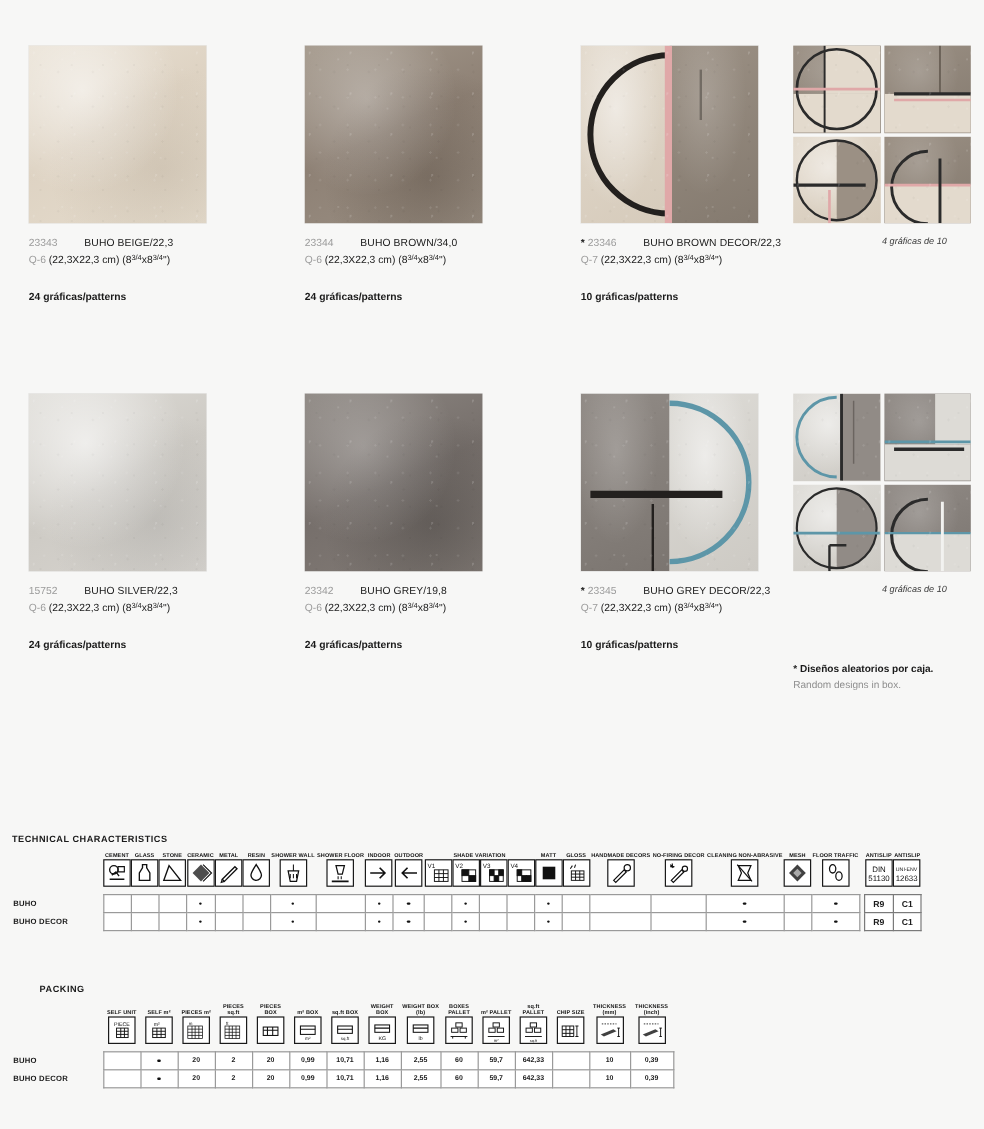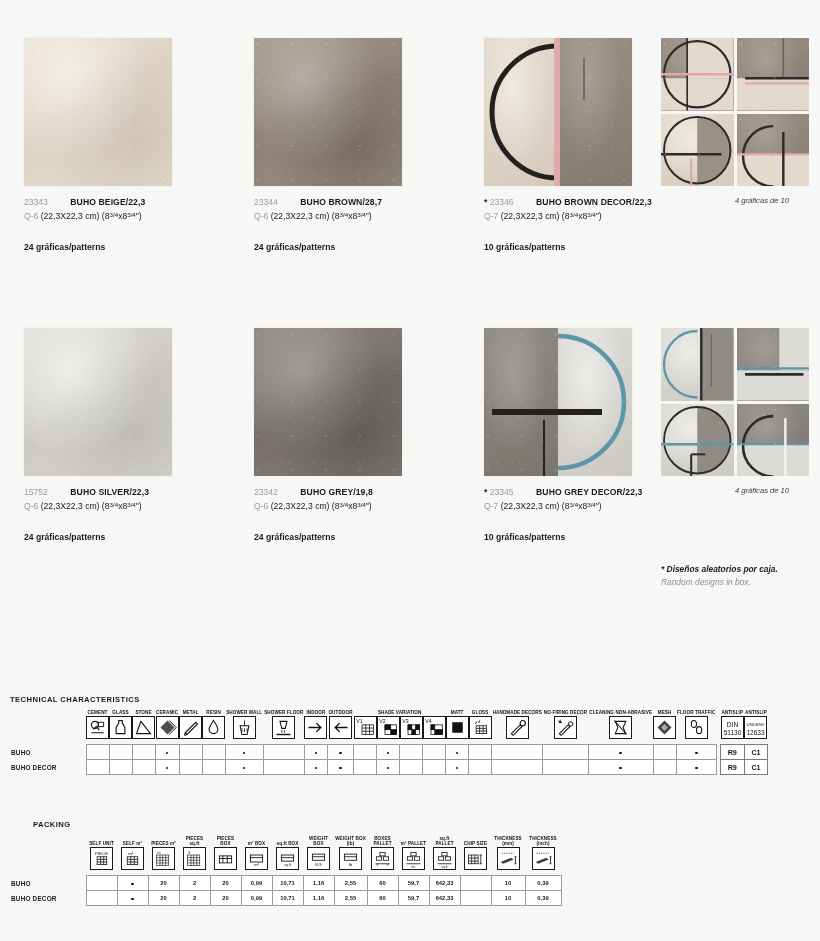--- a/index.html
+++ b/index.html
@@ -67,29 +67,29 @@
       radial-gradient(circle at 84% 76%, rgba(0,0,0,.10) 0 1px, transparent 1px),
       radial-gradient(circle at 55% 88%, rgba(255,255,255,.35) 0 1px, transparent 1px);
     background-size: 34px 34px, 26px 26px, 41px 41px, 29px 29px, 23px 23px; }
 
   .half-l, .half-r { position:absolute; top:0; bottom:0; }
   .half-l { left:0; width:50%; } .half-r { right:0; width:50%; }
 
   
   .cap { position: absolute; top: 196px; font-size: 8.6px; line-height: 1.62; white-space: nowrap; }
   .cap .code { color: #9b9b9b; }
-  .cap .name { font-weight: bold; letter-spacing: .1px; padding-left: 20px; }
+  .cap .name { font-weight: normal; letter-spacing: .1px; padding-left: 20px; }
   .cap .l2 { }
   .cap .l3 { font-weight: bold; margin-top: 17px; }
   .cap sup { font-size: 6.2px; vertical-align: .35em; }
   .star { font-weight: bold; }
   .variants { position: absolute; top: 196px; left: 735px; font-size: 7.6px;
               font-style: italic; color: #3a3a3a; white-space: nowrap; }
 
-  .footnote { position: absolute; left: 661px; top: 563px; font-size: 8.4px; line-height: 1.55; font-style: italic; }
+  .footnote { position: absolute; left: 661px; top: 551px; font-size: 8.4px; line-height: 1.55; }
   .footnote .fn1 { font-weight: bold; }
   .footnote .fn2 { color: #8e8e8e; }
 
   
   .sec-title { position: absolute; font-size: 7.6px; font-weight: bold; letter-spacing: .45px; }
   #tech-title { left: 10px; top: 695px; }
   #pack-title { left: 10px; top: 820px; padding-left: 23px; }
 
   .tblwrap { position: absolute; }
   #tech-table { left: 10px; top: 710px; }
@@ -136,21 +136,21 @@
       <div class="l3">24 gráficas/patterns</div>
     </div>
 
     <div class="cell c2">
       <div class="tile tx-brown">
         <div class="grain"></div>
       </div>
     </div>
     <div class="cap" style="left:254px">
       <div><span class="code">23344</span>
-        <span class="name">BUHO BROWN/28,7</span></div>
+        <span class="name">BUHO BROWN/34,0</span></div>
       <div class="l2"><span class="code">Q-6</span>
         <span>(22,3X22,3 cm)</span>
         (<span>8</span><sup>3/4</sup><span>x8</span><sup>3/4</sup><span>")</span></div>
       <div class="l3">24 gráficas/patterns</div>
     </div>
 
     <div class="cell c3">
       <div class="tile">
         <div class="half-l tx-beige2"></div>
         <div class="half-r tx-dkbrown"></div>

